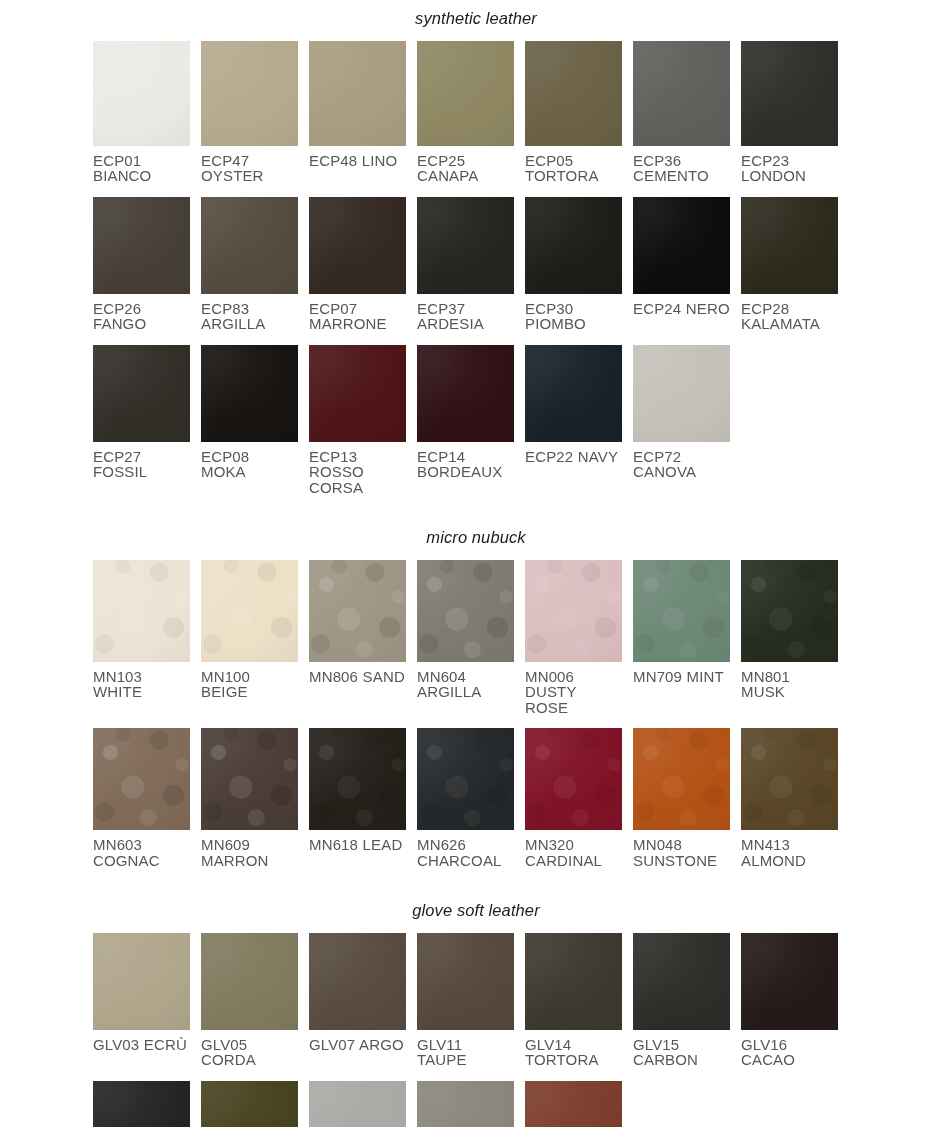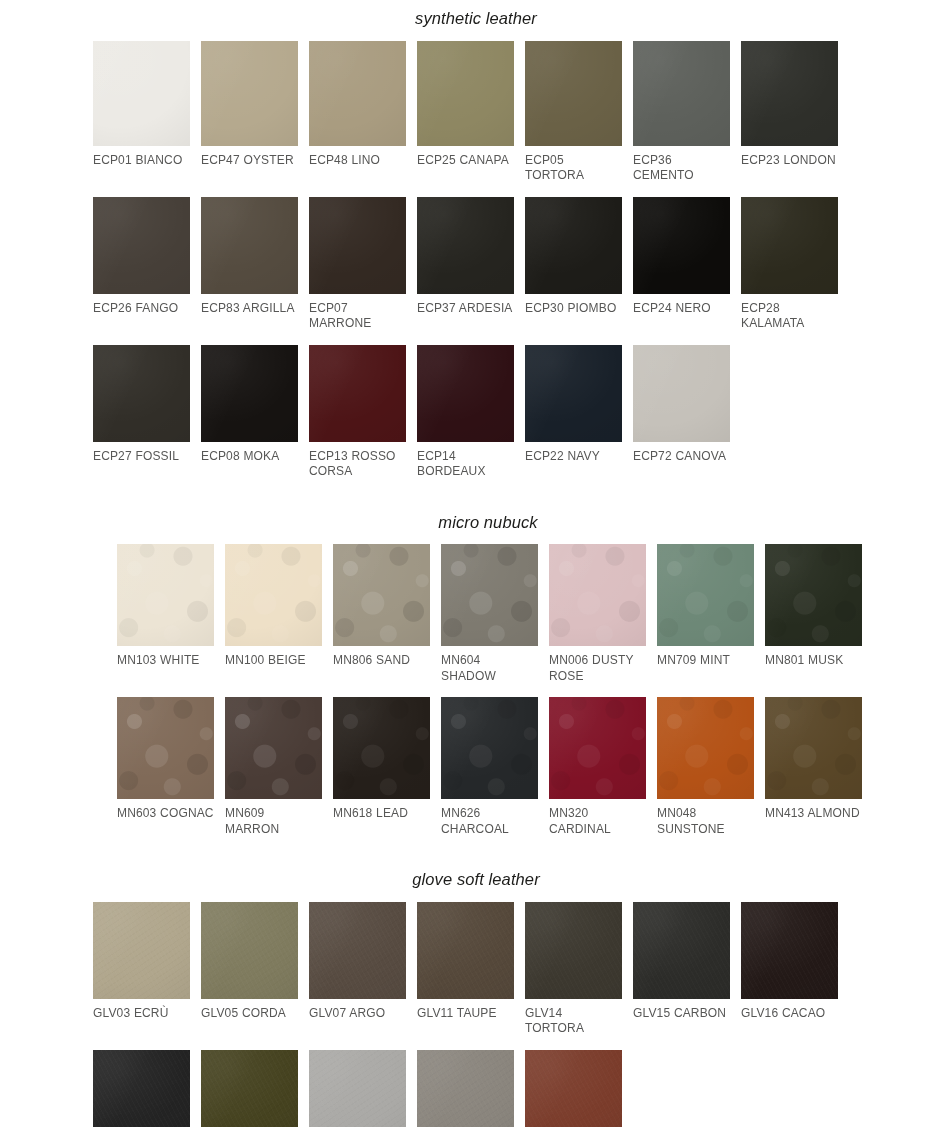--- a/index.html
+++ b/index.html
@@ -96,21 +96,21 @@
     position: absolute;
     inset: 0;
     pointer-events: none;
     opacity: 0.35;
     background-image:
       repeating-linear-gradient(62deg, rgba(255,255,255,0.05) 0 1px, rgba(0,0,0,0) 1px 4px),
       repeating-linear-gradient(-34deg, rgba(0,0,0,0.05) 0 1px, rgba(0,0,0,0) 1px 5px);
   }
 
   .swatch-label {
-    font-size: 12px;
+    font-size: 15px;
     line-height: 15.5px;
     color: #575756;
     letter-spacing: 0.15px;
     margin-top: 7px;
     word-spacing: 0.2px;
     white-space: normal;
   }
 </style>
 </head>
 <body>
@@ -199,38 +199,38 @@
         <div class="swatch-cell">
           <div class="swatch-chip" style="background: rgb(24, 32, 41); height: 97px;"></div>
           <div class="swatch-label">ECP22 NAVY</div>
         </div>
         <div class="swatch-cell">
           <div class="swatch-chip" style="background: rgb(197, 193, 186); height: 97px;"></div>
           <div class="swatch-label">ECP72 CANOVA</div>
         </div>
       </div>
     </div>
-    <div class="section" style="padding-top: 34px; margin-left: 24px;">
+    <div class="section" style="padding-top: 34px;">
       <div class="section-title" style="margin-bottom: 14px;">micro nubuck</div>
       <div class="swatch-row" style="margin-bottom: 13px;">
         <div class="swatch-cell">
           <div class="swatch-chip tex-nubuck" style="background: rgb(236, 228, 212); height: 102px;"></div>
           <div class="swatch-label">MN103 WHITE</div>
         </div>
         <div class="swatch-cell">
           <div class="swatch-chip tex-nubuck" style="background: rgb(238, 224, 199); height: 102px;"></div>
           <div class="swatch-label">MN100 BEIGE</div>
         </div>
         <div class="swatch-cell">
           <div class="swatch-chip tex-nubuck tex-nubuck-strong" style="background: rgb(158, 150, 132); height: 102px;"></div>
           <div class="swatch-label">MN806 SAND</div>
         </div>
         <div class="swatch-cell">
           <div class="swatch-chip tex-nubuck tex-nubuck-strong" style="background: rgb(126, 122, 112); height: 102px;"></div>
-          <div class="swatch-label">MN604 SHADOW</div>
+          <div class="swatch-label">MN604 ARGILLA</div>
         </div>
         <div class="swatch-cell">
           <div class="swatch-chip tex-nubuck" style="background: rgb(219, 190, 192); height: 102px;"></div>
           <div class="swatch-label">MN006 DUSTY ROSE</div>
         </div>
         <div class="swatch-cell">
           <div class="swatch-chip tex-nubuck" style="background: rgb(109, 136, 119); height: 102px;"></div>
           <div class="swatch-label">MN709 MINT</div>
         </div>
         <div class="swatch-cell">

